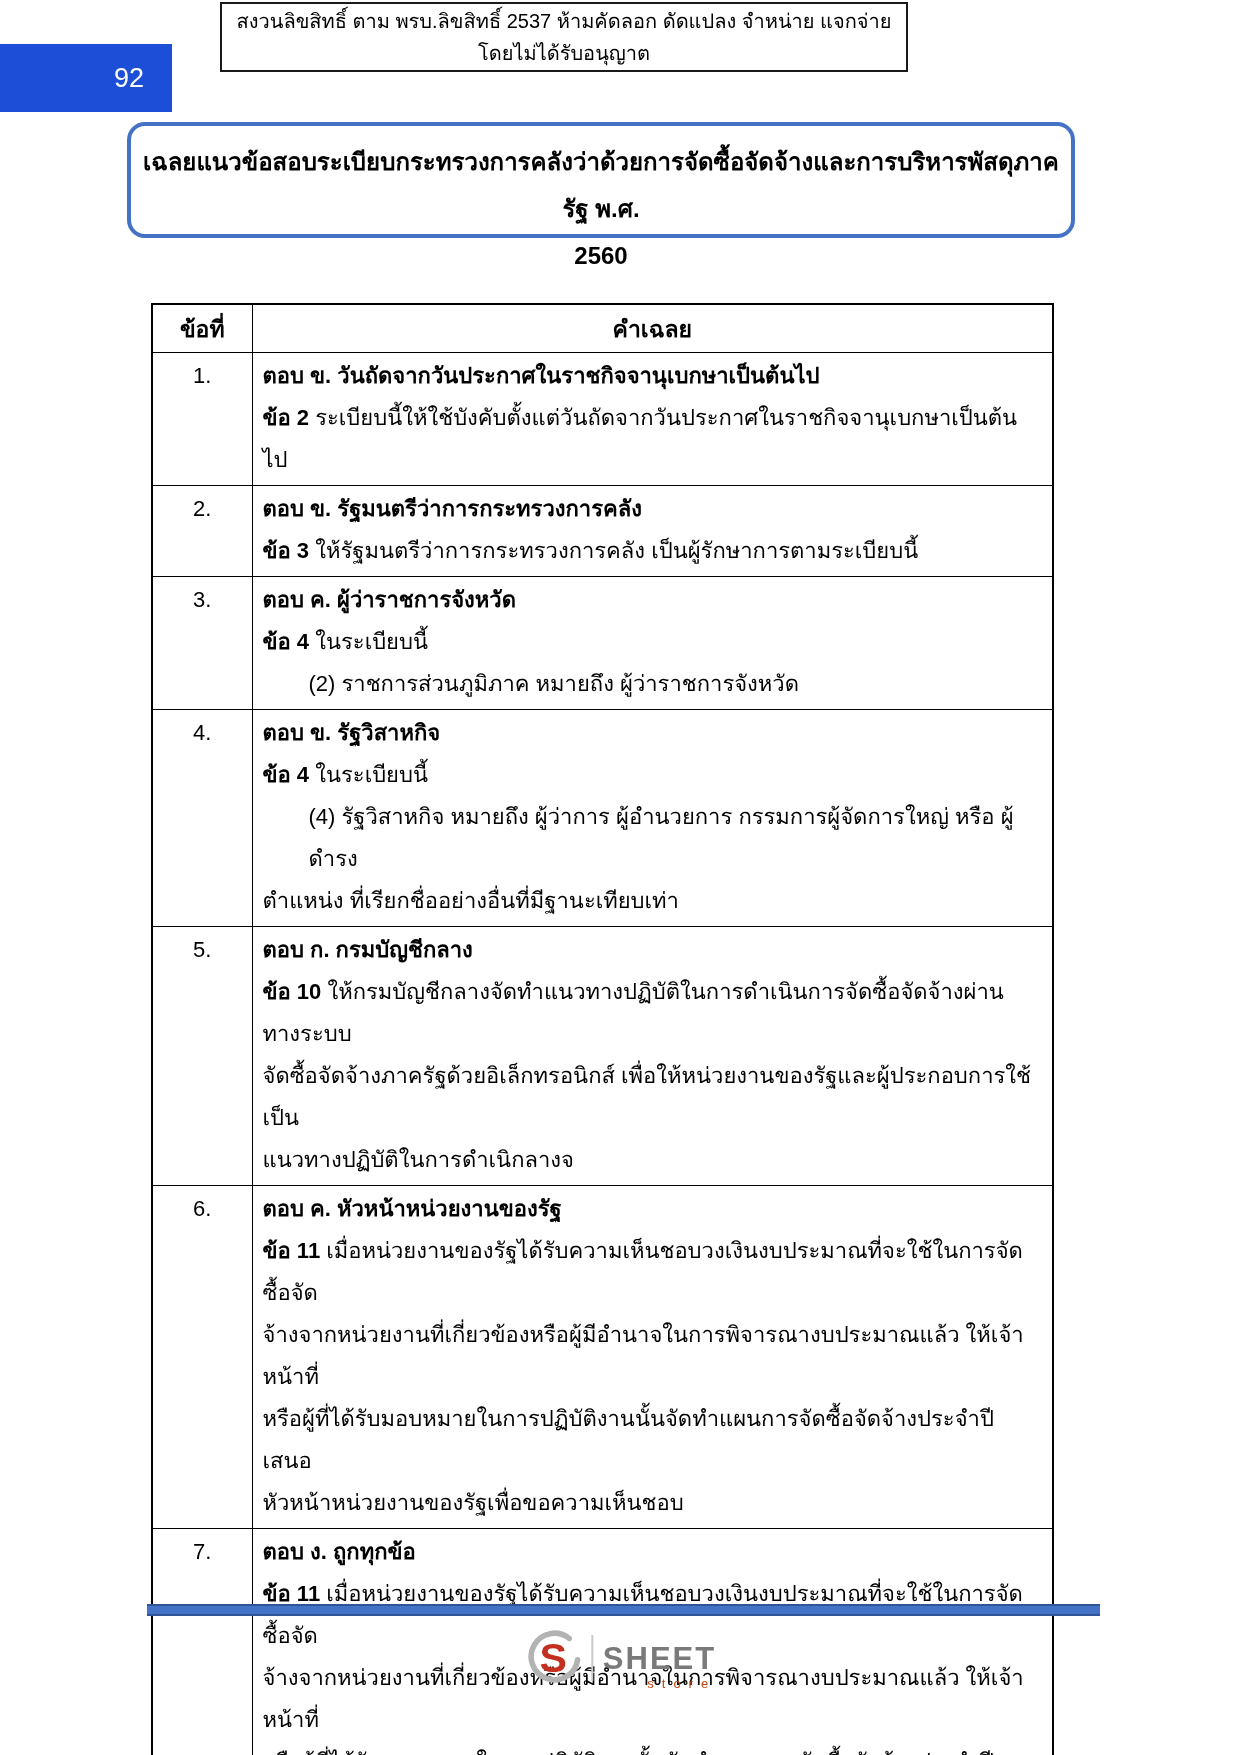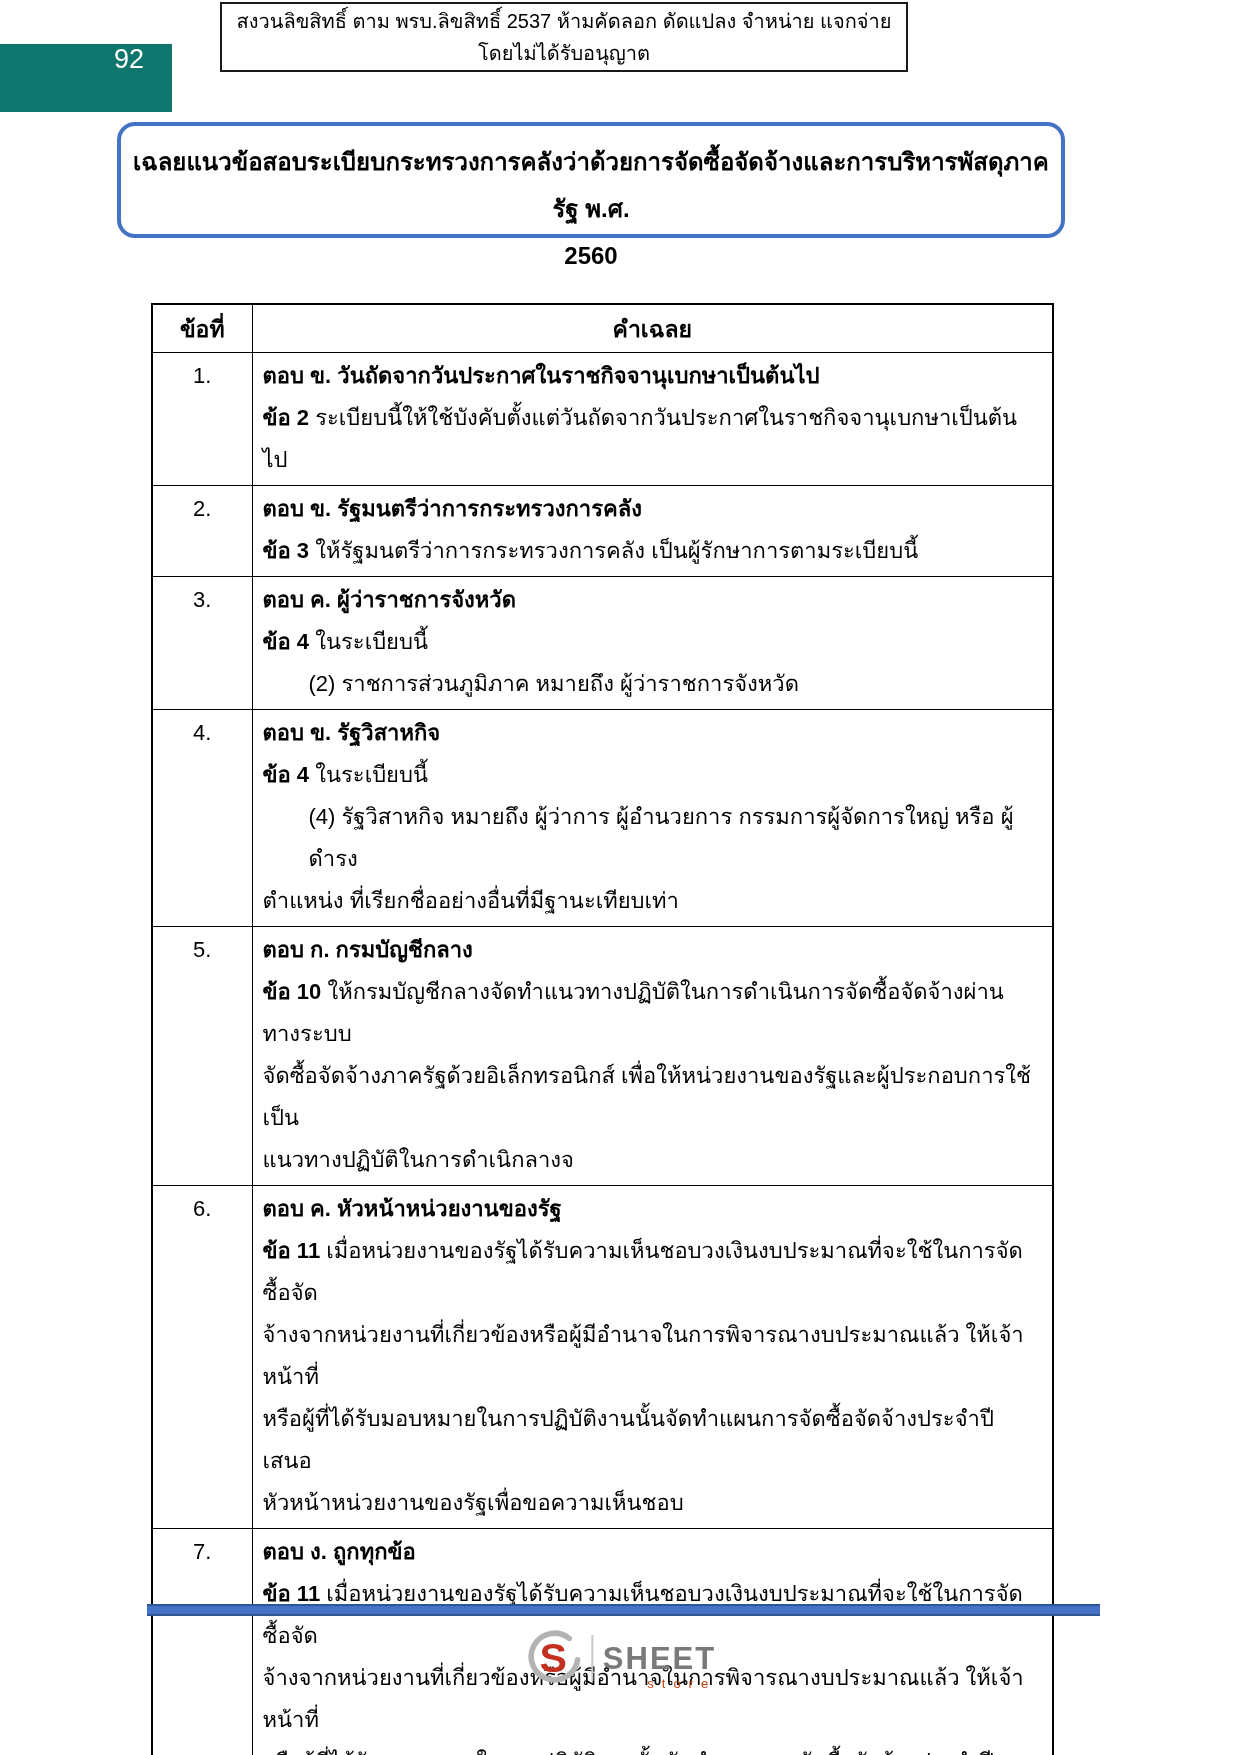--- a/index.html
+++ b/index.html
@@ -2,33 +2,33 @@
 <html><head>
 <meta charset="utf-8">
 <style>
   html,body{margin:0;padding:0;background:#ffffff;}
   body{
     width:1241px;height:1755px;position:relative;overflow:hidden;
     font-family:"Liberation Sans","DejaVu Sans",sans-serif;color:#000;
   }
   
   .page-number-box{
-    position:absolute;left:0;top:44px;width:172px;height:68px;background:#0f766e;
-    color:#fff;display:flex;justify-content:flex-end;
+    position:absolute;left:0;top:44px;width:172px;height:68px;background:#1d4ed8;
+    color:#fff;display:flex;align-items:center;justify-content:flex-end;
     padding-right:28px;box-sizing:border-box;font-size:27px;
   }
   .copyright-box{
     position:absolute;left:220px;top:2px;width:688px;height:70px;
     border:2px solid #1a1a1a;box-sizing:border-box;
     display:flex;align-items:center;justify-content:center;
     font-size:20px;text-align:center;
   }
   
   .title-box{
-    position:absolute;left:117px;top:122px;width:948px;height:116px;
+    position:absolute;left:127px;top:122px;width:948px;height:116px;
     border:4px solid #4472C4;border-radius:18px;box-sizing:border-box;
     text-align:center;font-weight:bold;font-size:24px;line-height:47px;
     padding-top:12px;
   }
   
   .answer-table{
     position:absolute;left:151px;top:303px;width:903px;
     border-collapse:collapse;table-layout:fixed;
     border:2px solid #000;
   }

